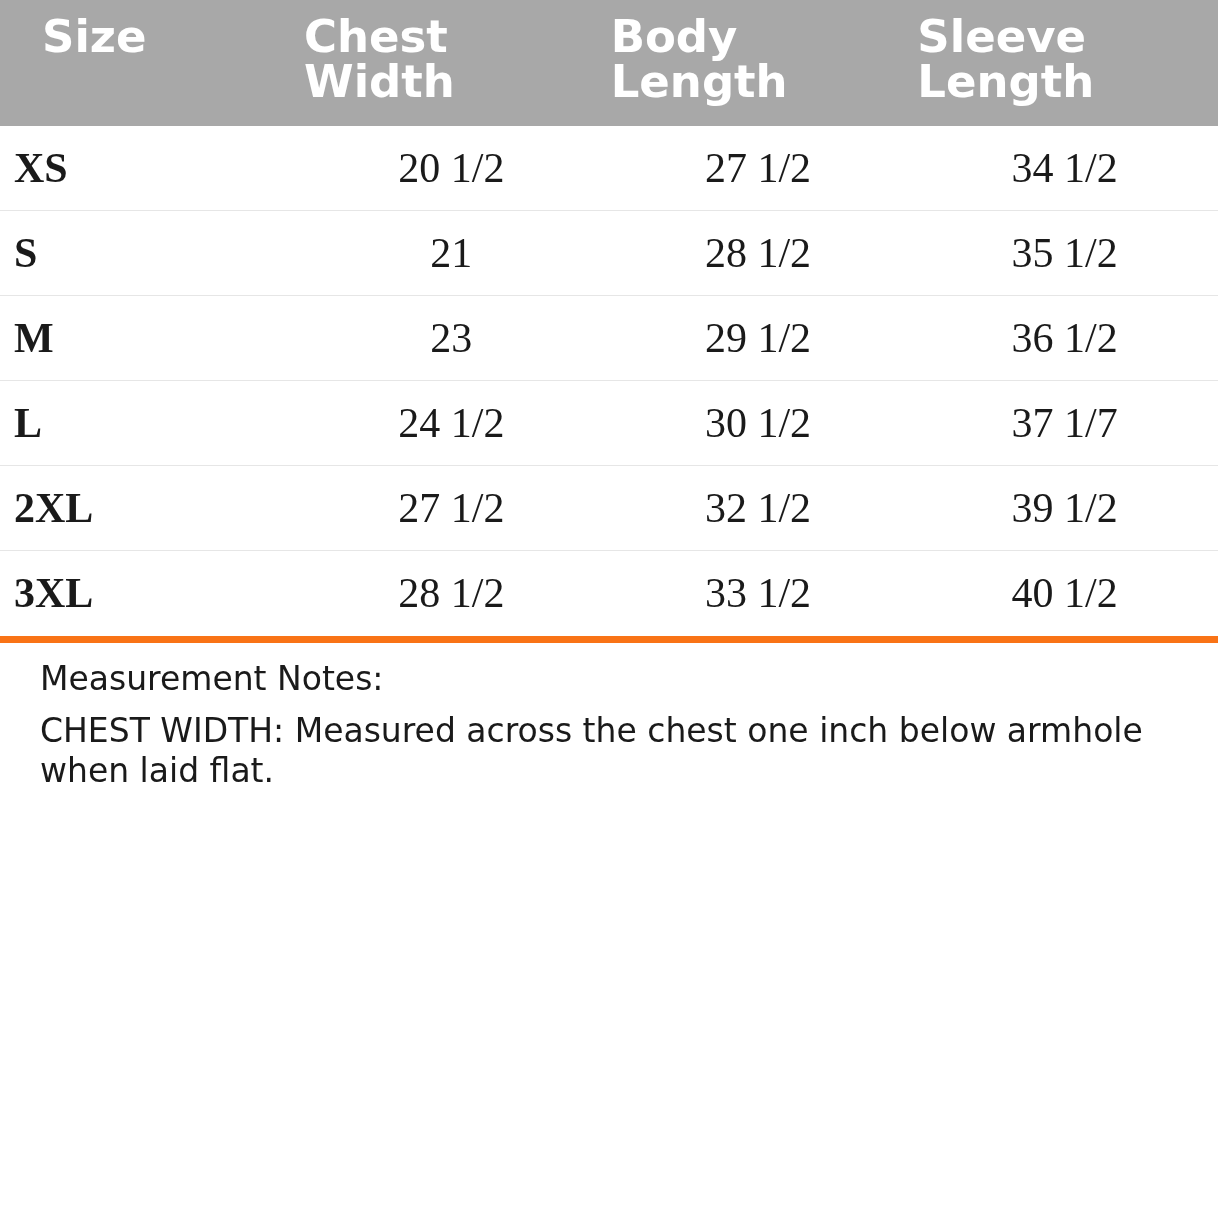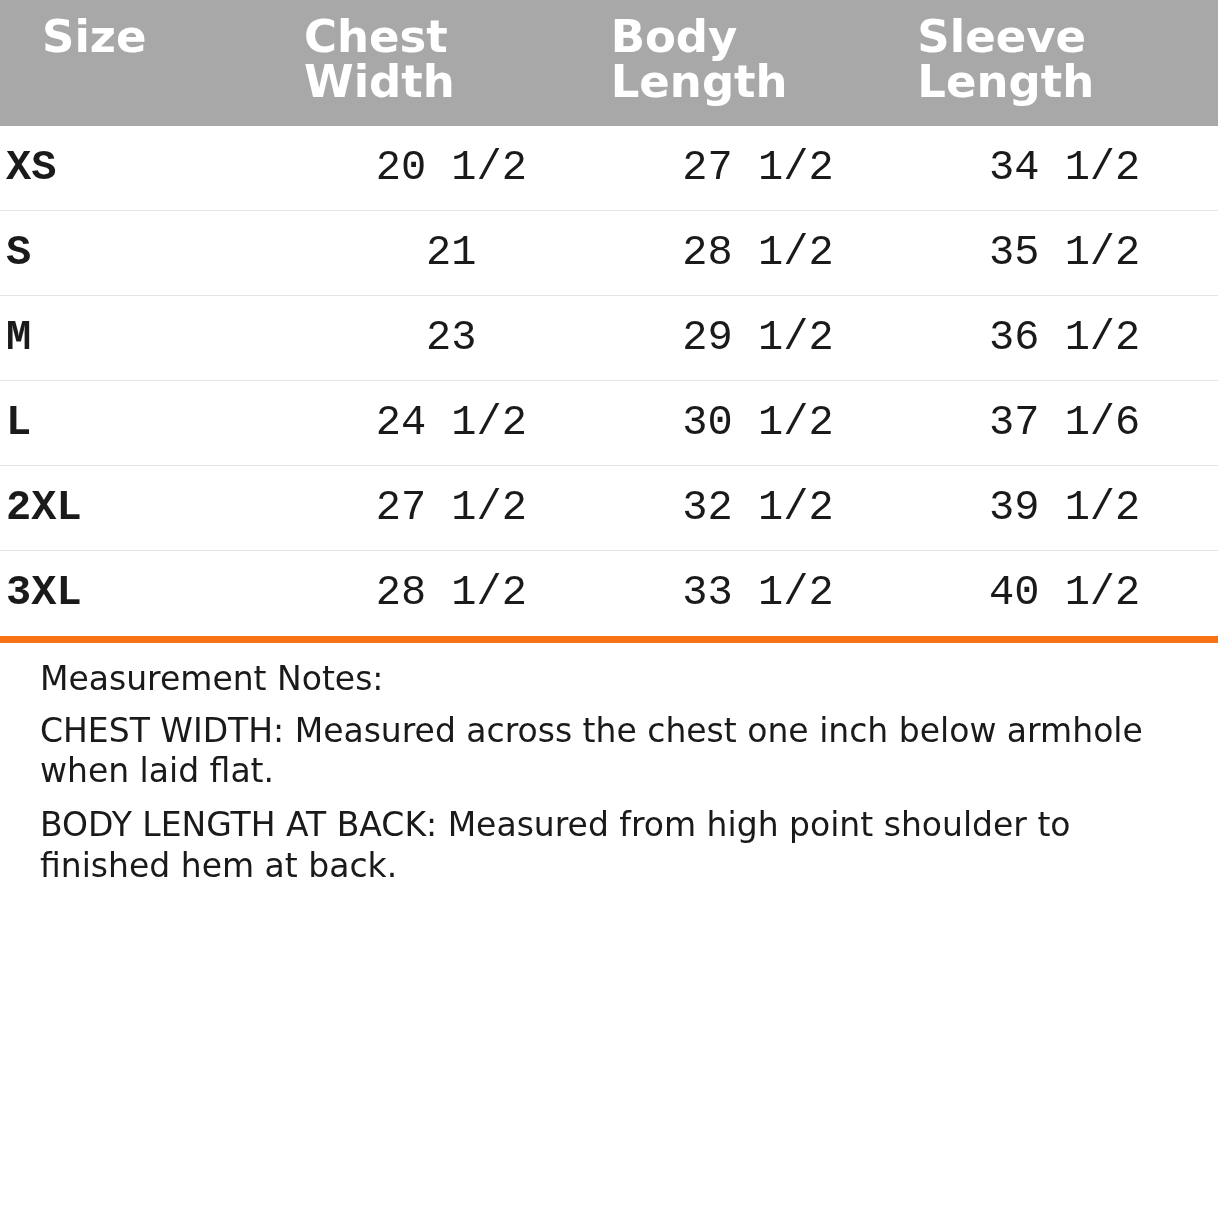--- a/index.html
+++ b/index.html
@@ -41,24 +41,24 @@
     text-align: left;
     padding-left: 42px;
     width: 250px;
     margin-left: 20px;
   }
   table.size-chart thead th.col-num {
     text-align: left;
   }
   table.size-chart tbody td {
     font-size: 42px;
-    padding: 20px 6px;
+    padding: 20px 14px;
     line-height: 1.05;
     border-bottom: 1px solid #e6e6e6;
-    font-family: Liberation Mono, monospace;
+    font-family: Liberation Serif, serif;
   }
   table.size-chart tbody tr:last-child td {
     border-bottom: 7px solid #f97316;
   }
   td.col-size {
     text-align: left;
     padding-left: 42px;
     font-weight: bold;
     width: 250px;
   }
@@ -112,36 +112,35 @@
       <tr>
         <td class="col-size">M</td>
         <td class="col-num">23</td>
         <td class="col-num">29 1/2</td>
         <td class="col-num">36 1/2</td>
       </tr>
       <tr>
         <td class="col-size">L</td>
         <td class="col-num">24 1/2</td>
         <td class="col-num">30 1/2</td>
-        <td class="col-num">37 1/6</td>
+        <td class="col-num">37 1/7</td>
       </tr>
       <tr>
         <td class="col-size">2XL</td>
         <td class="col-num">27 1/2</td>
         <td class="col-num">32 1/2</td>
         <td class="col-num">39 1/2</td>
       </tr>
       <tr>
         <td class="col-size">3XL</td>
         <td class="col-num">28 1/2</td>
         <td class="col-num">33 1/2</td>
         <td class="col-num">40 1/2</td>
       </tr>
     </tbody>
   </table>
 
   <div class="notes">
     <p class="note-title">Measurement Notes:</p>
     <p class="note-para">CHEST WIDTH: Measured across the chest one inch below armhole when laid flat.</p>
-    <p class="note-para">BODY LENGTH AT BACK: Measured from high point shoulder to finished hem at back.</p>
   </div>
 
 </div>
 
 </body></html>

